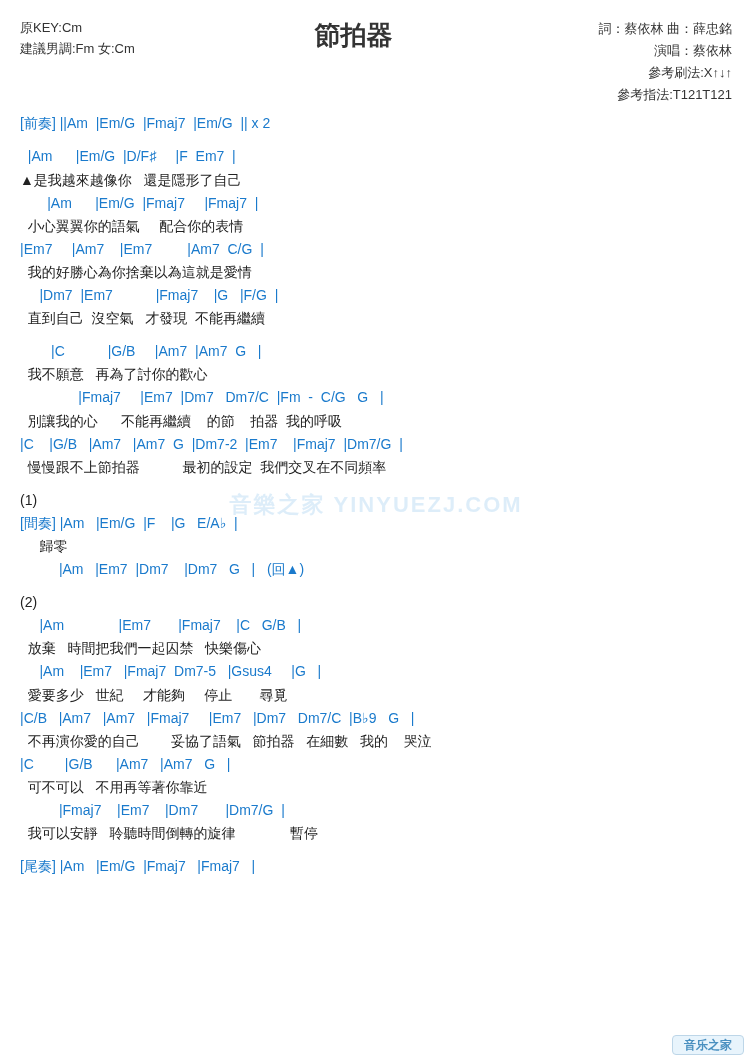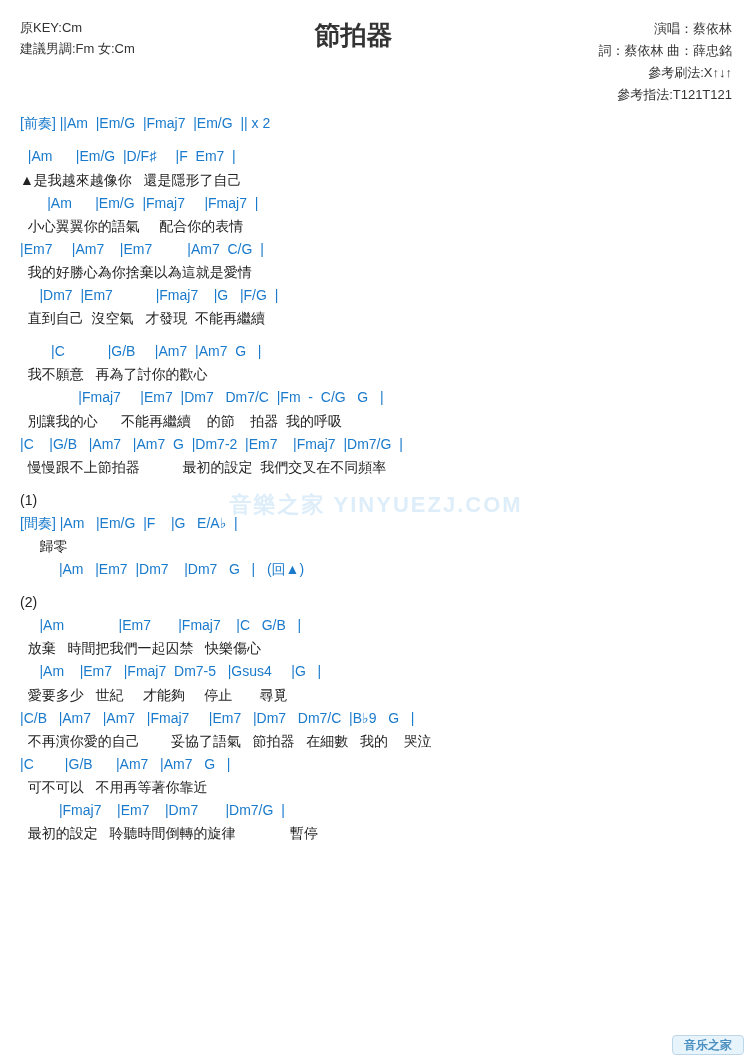--- a/index.html
+++ b/index.html
@@ -89,22 +89,22 @@
 
 <div class="page">
 
   <div class="header">
     <div class="header-left">
       <div>原KEY:Cm</div>
       <div>建議男調:Fm 女:Cm</div>
     </div>
     <div class="header-title">節拍器</div>
     <div class="header-right">
+      <div>詞：蔡依林  曲：薛忠銘</div>
       <div>演唱：蔡依林</div>
-      <div>詞：蔡依林  曲：薛忠銘</div>
       <div>參考刷法:X↑↓↑</div>
       <div>參考指法:T121T121</div>
     </div>
   </div>
 
   <div id="content">
       <div class="row blue">[前奏] ||Am  |Em/G  |Fmaj7  |Em/G  || x 2</div>
       <div style="height: 10px;"></div>
       <div class="row blue">  |Am      |Em/G  |D/F♯     |F  Em7  |</div>
       <div class="row black">▲是我越來越像你   還是隱形了自己</div>
@@ -130,22 +130,23 @@
       <div class="row black">(2)</div>
       <div class="row blue">     |Am              |Em7       |Fmaj7    |C   G/B   |</div>
       <div class="row black">  放棄   時間把我們一起囚禁   快樂傷心</div>
       <div class="row blue">     |Am    |Em7   |Fmaj7  Dm7-5   |Gsus4     |G   |</div>
       <div class="row black">  愛要多少   世紀     才能夠     停止       尋覓</div>
       <div class="row blue">|C/B   |Am7   |Am7   |Fmaj7     |Em7   |Dm7   Dm7/C  |B♭9   G   |</div>
       <div class="row black">  不再演你愛的自己        妥協了語氣   節拍器   在細數   我的    哭泣</div>
       <div class="row blue">|C        |G/B      |Am7   |Am7   G   |</div>
       <div class="row black">  可不可以   不用再等著你靠近</div>
       <div class="row blue">          |Fmaj7    |Em7    |Dm7       |Dm7/G  |</div>
-      <div class="row black">  最初的設定   聆聽時間倒轉的旋律              暫停</div>
+      <div class="row black">  我可以安靜   聆聽時間倒轉的旋律              暫停</div>
       <div style="height: 10px;"></div>
+      <div class="row blue">[尾奏] |Am   |Em/G  |Fmaj7   |Fmaj7   |</div>
     </div>
 
   <div class="watermark">音樂之家  YINYUEZJ.COM</div>
 
   <div class="logo-bottom">
     <span>音乐之家</span>
   </div>
 
 </div>
 

